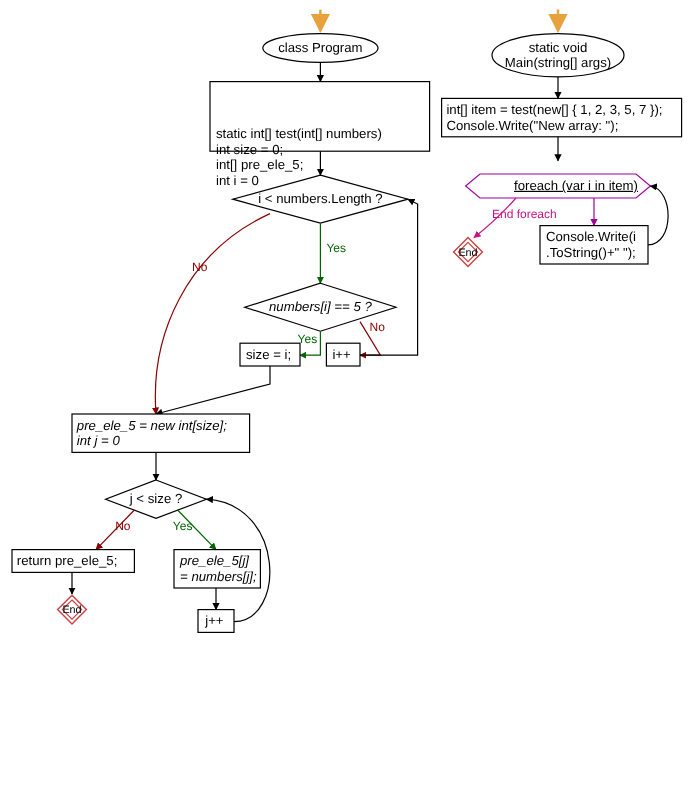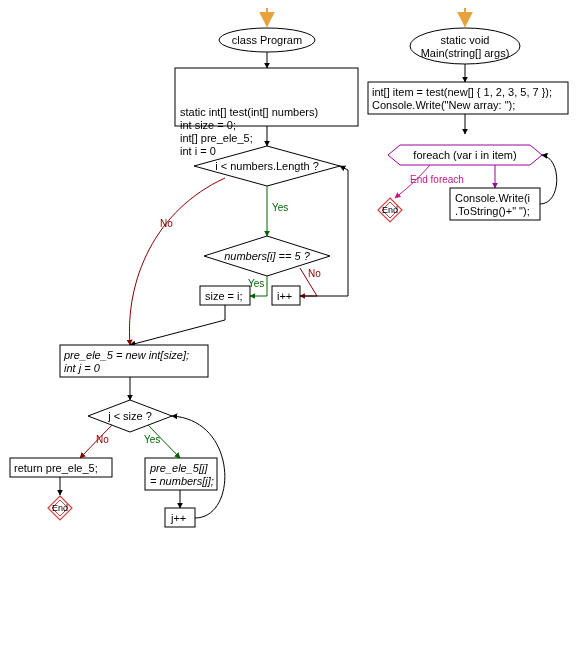--- a/index.html
+++ b/index.html
@@ -157,17 +157,17 @@
 <div class="edge-label red" style="left:160px; top:218px;">No</div>
 <div class="edge-label green" style="left:248px; top:278px;">Yes</div>
 <div class="edge-label red" style="left:308px; top:268px;">No</div>
 <div class="edge-label green" style="left:144px; top:434px;">Yes</div>
 <div class="edge-label red" style="left:96px;  top:434px;">No</div>
 
 <div class="node-text center" style="left:420px; top:34px; width:90px;">static void
 Main(string[] args)</div>
 <div class="node-text" style="left:372px; top:86px;">int[] item = test(new[] { 1, 2, 3, 5, 7 });
 Console.Write("New array: ");</div>
-<div class="node-text center" style="left:398px; top:149px; width:134px;">foreach (var i in item)</div>
+<div class="node-text center" style="left:413px; top:149px; width:134px;text-decoration:underline;">foreach (var i in item)</div>
 <div class="node-text" style="left:455px; top:192px;">Console.Write(i
 .ToString()+" ");</div>
 <div class="edge-label pink-label" style="left:410px; top:174px;">End foreach</div>
 <div class="node-text center" style="left:374px; top:204px; width:32px; font-size:9px;">End</div>
 
 </body></html>

